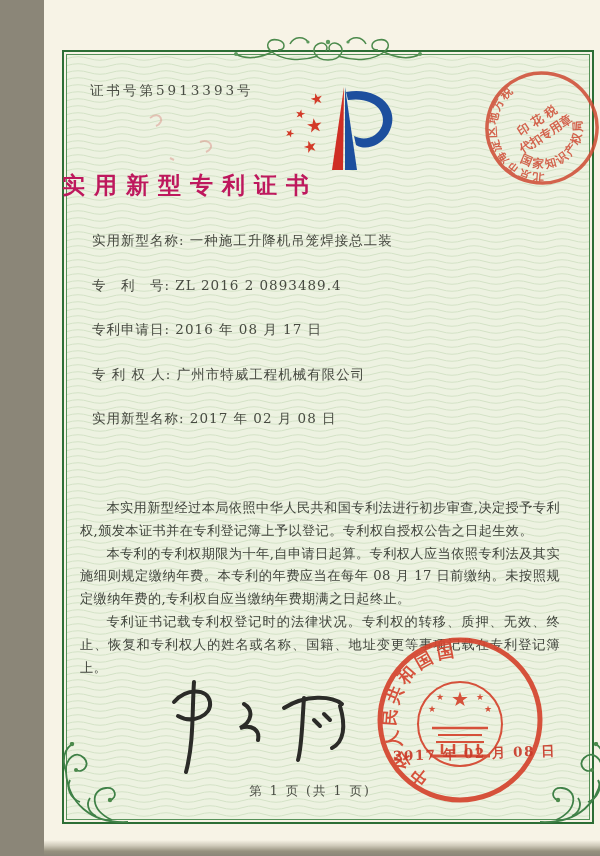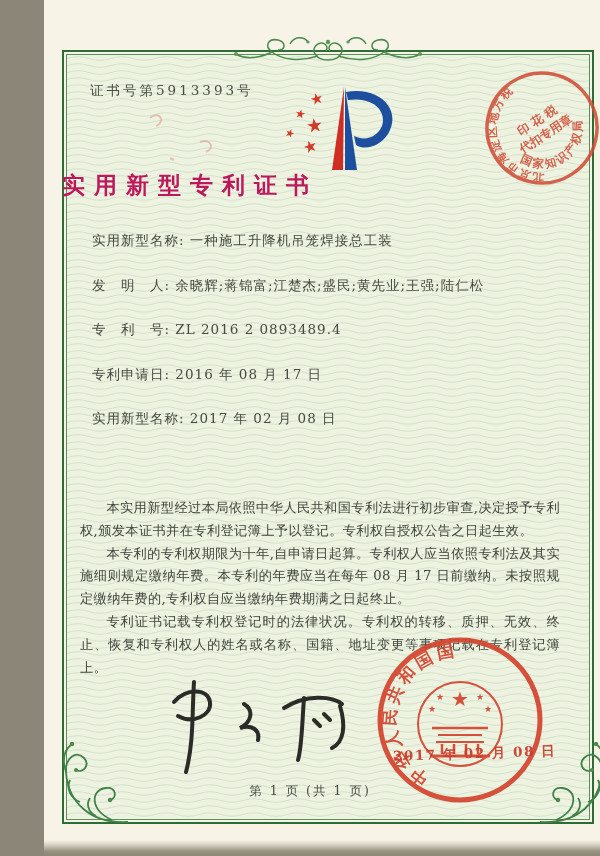--- a/index.html
+++ b/index.html
@@ -130,30 +130,30 @@
   </svg>
 
   <div class="title">实用新型专利证书</div>
 
   <div class="rows">
     <div class="row">
       <span class="lab">实用新型名称:</span>
       <span>一种施工升降机吊笼焊接总工装</span>
     </div>
     <div class="row">
-      <span class="lab">发　明　人:</span>
-      <span>余晓辉;蒋锦富;江楚杰;盛民;黄先业;王强;陆仁松</span>
-    </div>
-    <div class="row">
       <span class="lab">专　利　号:</span>
       <span>ZL 2016 2 0893489.4</span>
     </div>
     <div class="row">
       <span class="lab">专利申请日:</span>
       <span>2016 年 08 月 17 日</span>
+    </div>
+    <div class="row">
+      <span class="lab">专 利 权 人:</span>
+      <span>广州市特威工程机械有限公司</span>
     </div>
     <div class="row">
       <span class="lab">实用新型名称:</span>
       <span>2017 年 02 月 08 日</span>
     </div>
   </div>
 
   <div class="paras">
     <p>本实用新型经过本局依照中华人民共和国专利法进行初步审查,决定授予专利权,颁发本证书并在专利登记簿上予以登记。专利权自授权公告之日起生效。</p>
     <p>本专利的专利权期限为十年,自申请日起算。专利权人应当依照专利法及其实施细则规定缴纳年费。本专利的年费应当在每年 08 月 17 日前缴纳。未按照规定缴纳年费的,专利权自应当缴纳年费期满之日起终止。</p>

